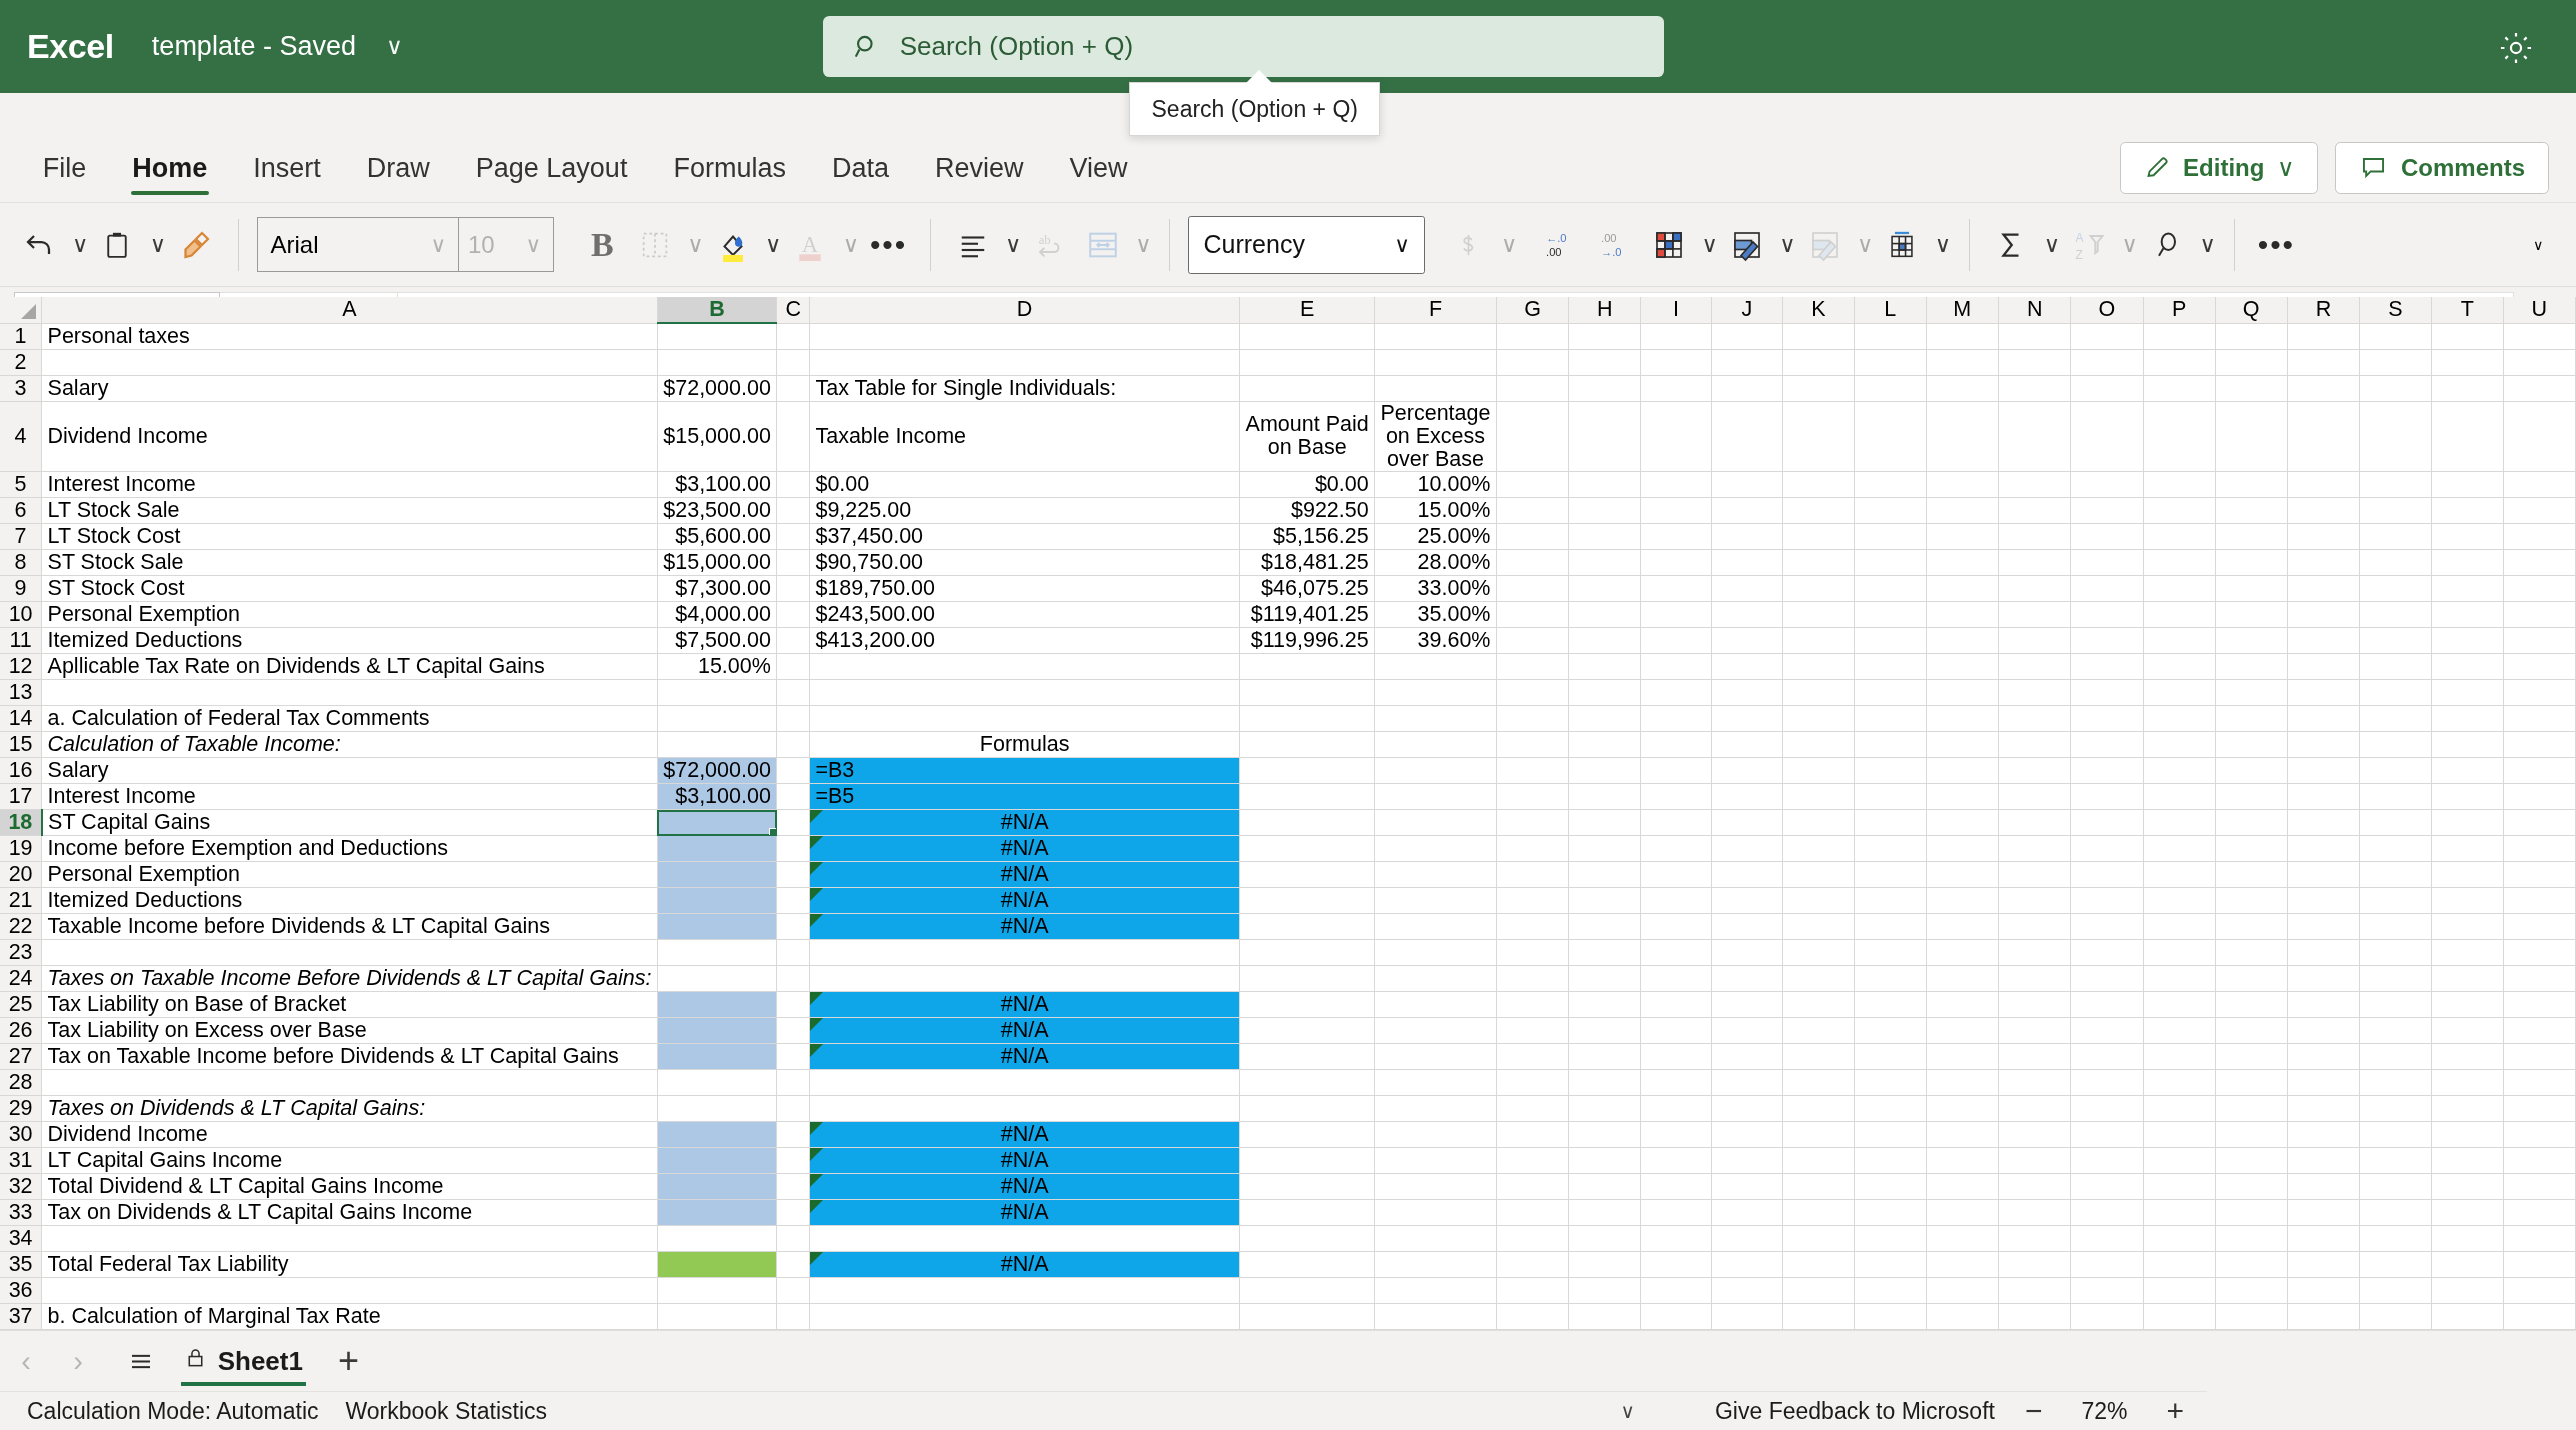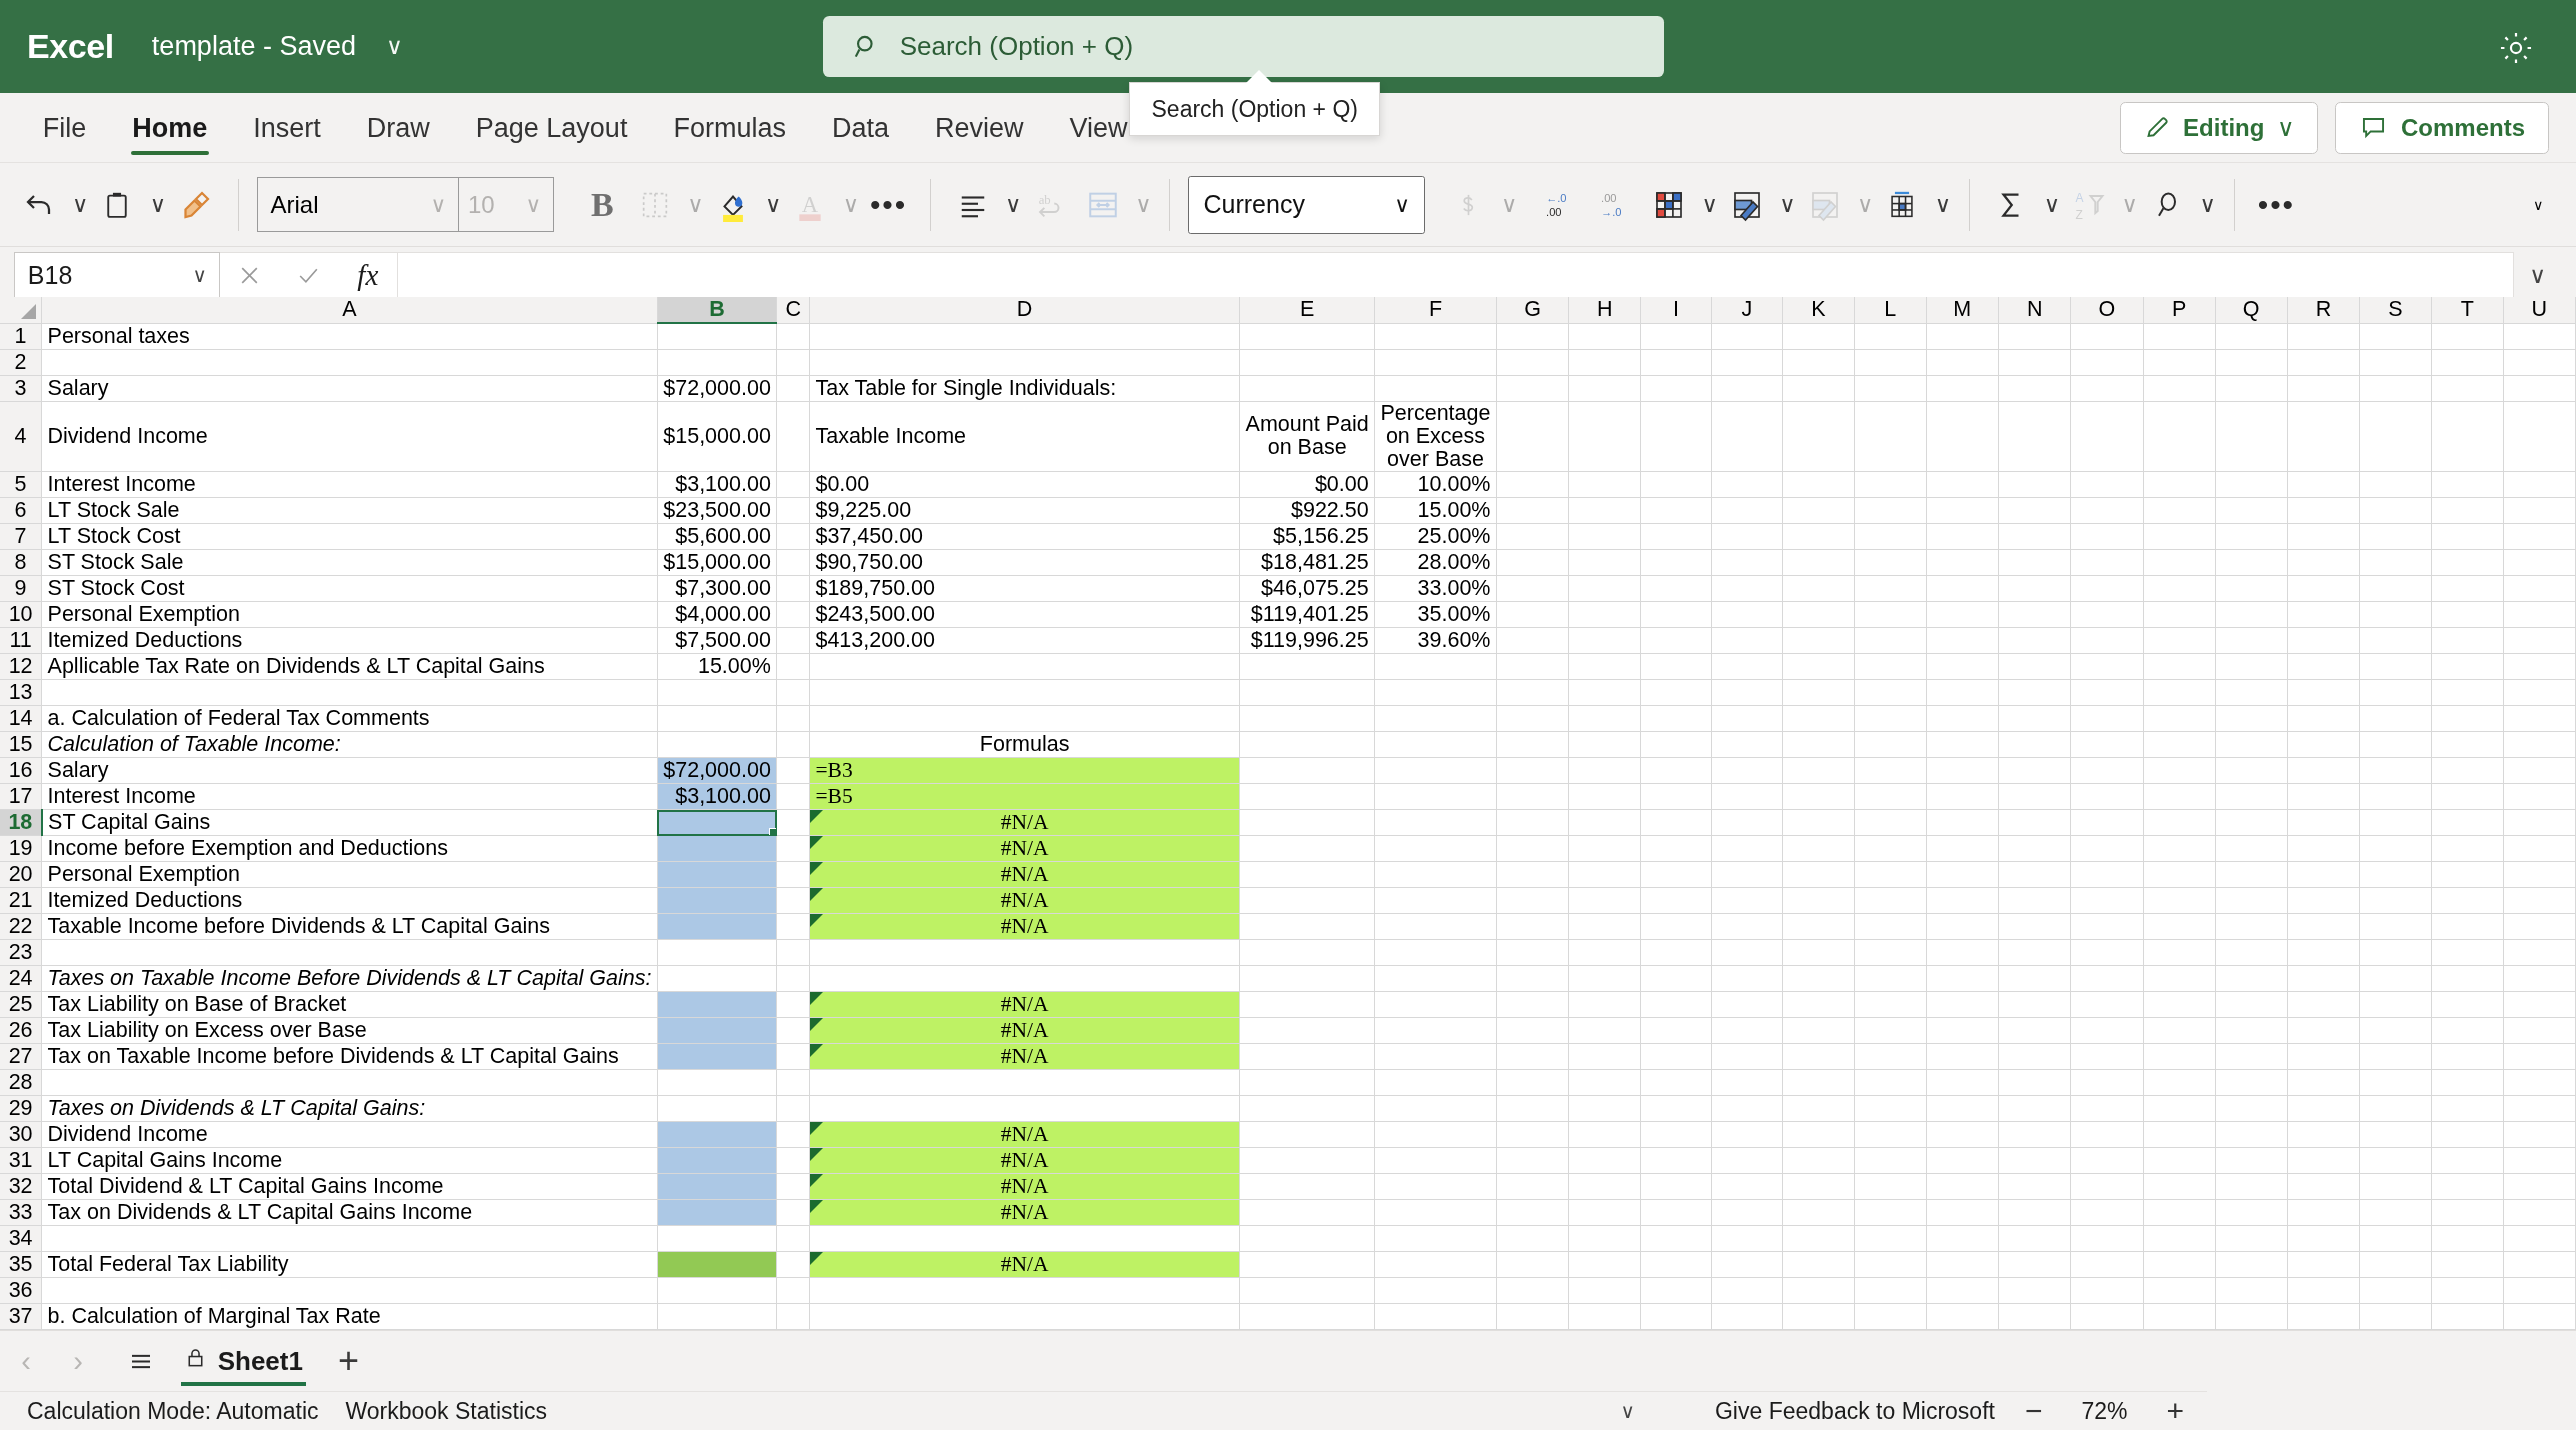--- a/index.html
+++ b/index.html
@@ -27,21 +27,21 @@
     background:#dce9de; border-radius:6.3px; display:flex; align-items:center;
     padding-left:30px; gap:19.7px;
   }
   .searchbox .s-ico{ width:27px; height:27px; flex:0 0 auto; }
   .searchbox .s-txt{ color:#2c5c36; font-size:26px; }
   .gear{ position:absolute; right:41px; top:29px; width:38px; height:38px; }
 
   
   .tabstrip{
     height:70px; background:#f3f2f1; display:flex; align-items:center;
-    position:relative; border-bottom:0.9px solid #e4e2e0;
+    position:relative; border-bottom:0.9px solid #e4e2e0;margin-top:40px;
   }
   .rtab{
     font-size:27px; color:#333; padding:0 23px; height:70px; line-height:70px;
     position:relative; white-space:nowrap;
   }
   .rtab:first-child{ margin-left:19.7px; }
   .rtab.active{ font-weight:bold; color:#1a1a1a; }
   .rtab.active:after{
     content:""; position:absolute; left:21.5px; right:21.5px; bottom:7.2px;
     height:4.5px; background:#2e7038; border-radius:2.7px;
@@ -129,21 +129,21 @@
   td.rowhead.sel{ background:#d4d4d4; color:#1d6b33; font-weight:bold; border-right:2.7px solid #217346;}
   .corner{ background:#f3f2f1; border-right:0.9px solid #c7c7c7; border-bottom:0.9px solid #c7c7c7; position:relative;}
   .corner:after{
     content:""; position:absolute; right:5.4px; bottom:3.6px;
     border-left:15px solid transparent; border-bottom:15px solid #a6a6a6;
   }
   .r{ text-align:right; } .c{ text-align:center; } .l{ text-align:left; }
   .b{ font-weight:bold; } .i{ font-style:italic; }
   .blue{ background:#acc8e5; }
   .green{ background:#92c954; }
-  .orange{ background:#bef264;font-family:Liberation Serif, serif; }
+  .orange{ background:#0ea5e9; }
   .wrapcell{ white-space:normal; line-height:1.08; font-size:20.6px; }
   .topline{ border-top:1.8px solid #000 !important; }
   .selcell{ outline:2.7px solid #217346; outline-offset:-2.7px; position:relative; z-index:5;}
   .selcell:after{
     content:""; position:absolute; right:-4.5px; bottom:-4.5px; width:9.8px; height:9.8px;
     background:#217346; border:1.8px solid #fff;
   }
   .errflag{ position:relative; }
   .errflag:before{
     content:""; position:absolute; left:0; top:0;

